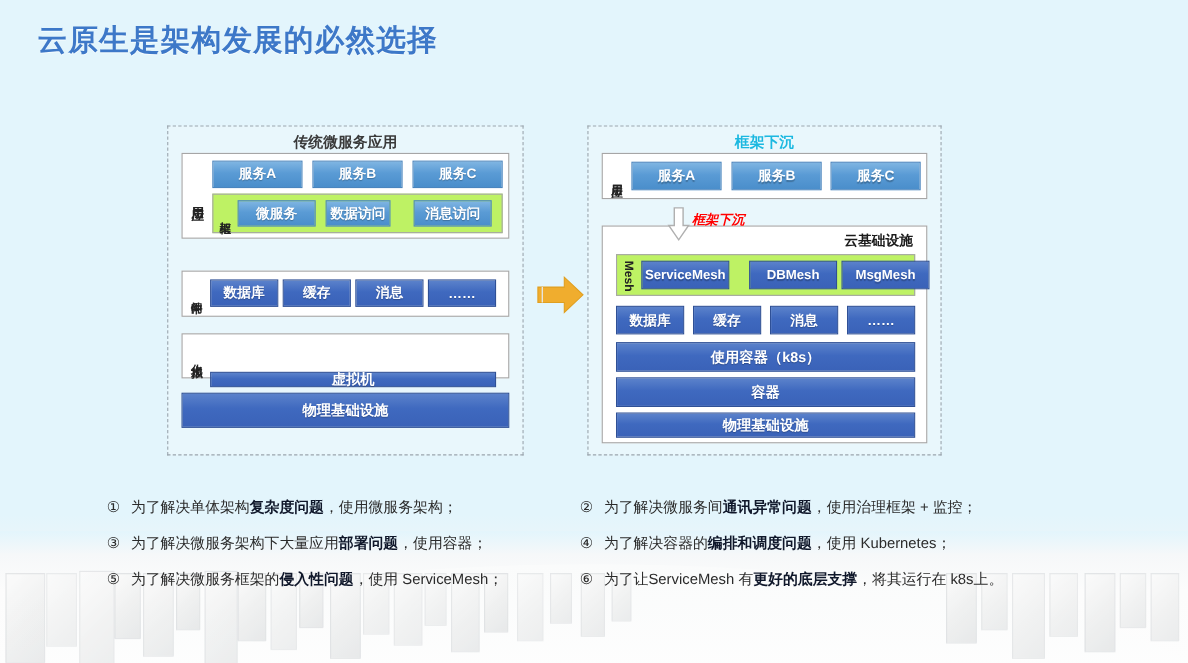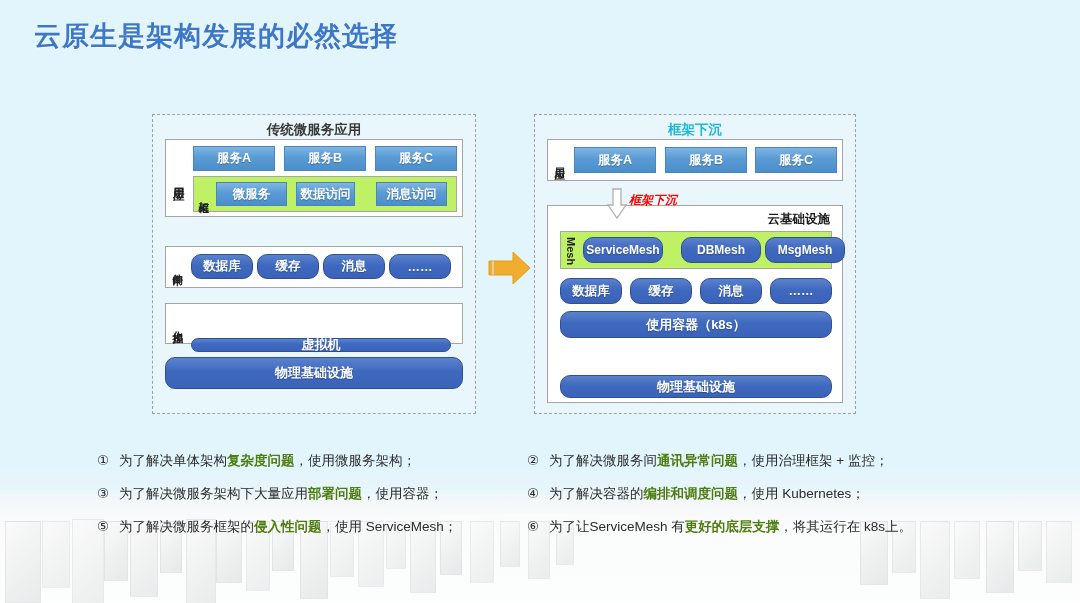--- a/index.html
+++ b/index.html
@@ -81,21 +81,20 @@
     border:1px solid #2e5fa3;
     text-shadow:0 1px 1px rgba(0,0,0,.25);
   }
   .chip-light{
     background:linear-gradient(to bottom,#7fb5e2 0%,#5a9bd5 45%,#4a8ecb 100%);
     border-color:#4a85be;
   }
   .chip-dark{
     background:linear-gradient(to bottom,#5b82cb 0%,#3f69bf 45%,#3a62b8 100%);
     border-color:#2f5096;
-    border-radius:10px;
   }
   .chip-wide{font-size:13px;}
 
   
   #flow-arrow{position:absolute;left:487px;top:249px;width:45px;height:38px;}
 
   
   #sink-arrow{position:absolute;left:606px;top:188px;width:22px;height:32px;}
   #sink-label{
     position:absolute;left:629px;top:192px;font-size:12px;font-weight:bold;color:#ff0000;
@@ -109,21 +108,21 @@
   
   #bullets{position:absolute;left:0;top:452px;width:1080px;}
   .bcol{position:absolute;top:0;}
   #bcol-left{left:97px;width:440px;}
   #bcol-right{left:527px;width:460px;}
   .bullet{
     display:flex;align-items:flex-start;margin-bottom:15px;
     font-size:13.5px;color:#2b2b2b;line-height:1.35;
   }
   .bnum{width:22px;flex:0 0 22px;font-size:13.5px;color:#2b2b2b;}
-  .btext b{font-weight:bold;color:#4d7c0f;}
+  .btext b{font-weight:bold;color:#0f172a;}
 </style>
 </head>
 <body>
 
 <div id="bg-fade"></div>
 <div id="bg-bottom">
   <div class="wave"></div>
 <div class="cube" style="left: 5px; bottom: 0px; width: 34px; height: 80px; opacity: 0.75;"></div>
     <div class="cube" style="left: 42px; bottom: 15px; width: 26px; height: 65px; opacity: 0.55;"></div>
     <div class="cube" style="left: 72px; bottom: -10px; width: 30px; height: 92px; opacity: 0.63;"></div>
@@ -215,20 +214,21 @@
       <div class="chip chip-dark" style="left:108px;top:5px;width:80px;height:26px;font-size:12px;margin-left:12px;">DBMesh</div>
       <div class="chip chip-dark" style="left:204px;top:5px;width:80px;height:26px;font-size:12px;">MsgMesh</div>
     </div>
 
     <div class="chip chip-dark" style="left:12px;top:72px;width:62px;height:26px;">数据库</div>
     <div class="chip chip-dark" style="left:82px;top:72px;width:62px;height:26px;">缓存</div>
     <div class="chip chip-dark" style="left:152px;top:72px;width:62px;height:26px;">消息</div>
     <div class="chip chip-dark" style="left:222px;top:72px;width:62px;height:26px;">……</div>
 
     <div class="chip chip-dark chip-wide" style="left:12px;top:105px;width:272px;height:27px;">使用容器（k8s）</div>
+    <div class="chip chip-dark chip-wide" style="left:12px;top:137px;width:272px;height:27px;">容器</div>
     <div class="chip chip-dark chip-wide" style="left:12px;top:169px;width:272px;height:23px;">物理基础设施</div>
   </div>
 </div>
 
 <div id="sink-arrow">
   <svg width="22" height="32" viewBox="0 0 22 32">
     <path d="M7 1 L15 1 L15 17 L20 17 L11 30 L2 17 L7 17 Z" fill="#ffffff" stroke="#b0b0b0" stroke-width="1.3"></path>
   </svg>
 </div>
 <div id="sink-label">框架下沉</div>

